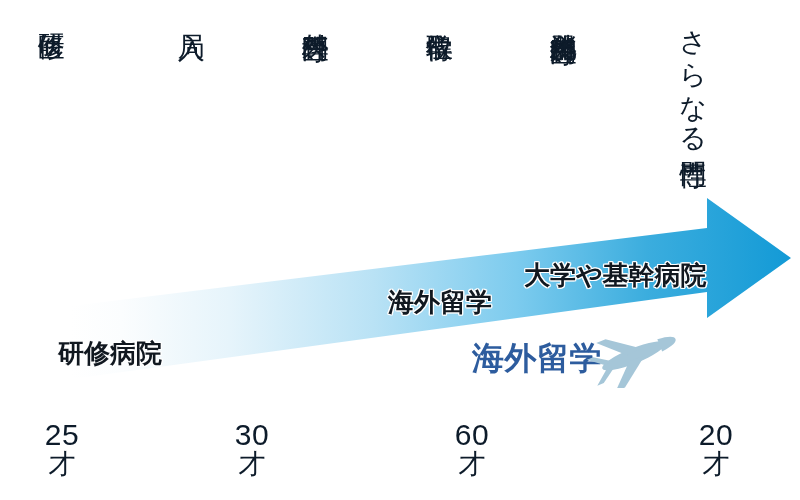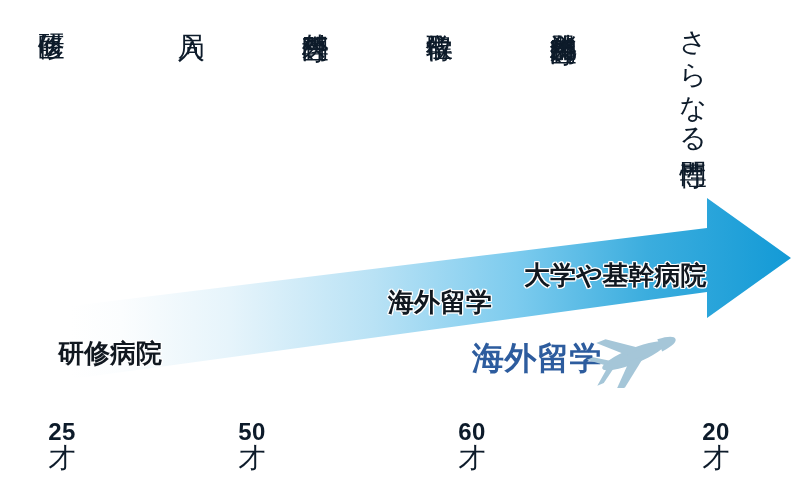--- a/index.html
+++ b/index.html
@@ -78,22 +78,22 @@
   .age-label {
     position: absolute;
     text-align: center;
     font-family: "Liberation Sans", "DejaVu Sans", sans-serif;
     color: #0d1b2a;
     white-space: nowrap;
     line-height: 1.0;
   }
   .age-label .num {
     display: block;
-    font-size: 24px;
-    font-weight: 700;
+    font-size: 30px;
+    font-weight: 400;
     letter-spacing: 0.5px;
   }
   .age-label .unit {
     display: block;
     font-family: "Liberation Serif", "DejaVu Serif", serif;
     font-size: 27px;
     font-weight: 400;
     margin-top: 1px;
   }
 </style>
@@ -153,21 +153,21 @@
 
       <path d="M 26,33 L 11,45 L 18,45 L 34,34 Z"></path>
     </g>
   </svg>
 
   <div class="age-label" style="left:40px; top:420px; width:44px;">
     <span class="num">25</span>
     <span class="unit">才</span>
   </div>
   <div class="age-label" style="left:230px; top:420px; width:44px;">
-    <span class="num">50</span>
+    <span class="num">30</span>
     <span class="unit">才</span>
   </div>
   <div class="age-label" style="left:450px; top:420px; width:44px;">
     <span class="num">60</span>
     <span class="unit">才</span>
   </div>
   <div class="age-label" style="left:694px; top:420px; width:44px;">
     <span class="num">20</span>
     <span class="unit">才</span>
   </div>

